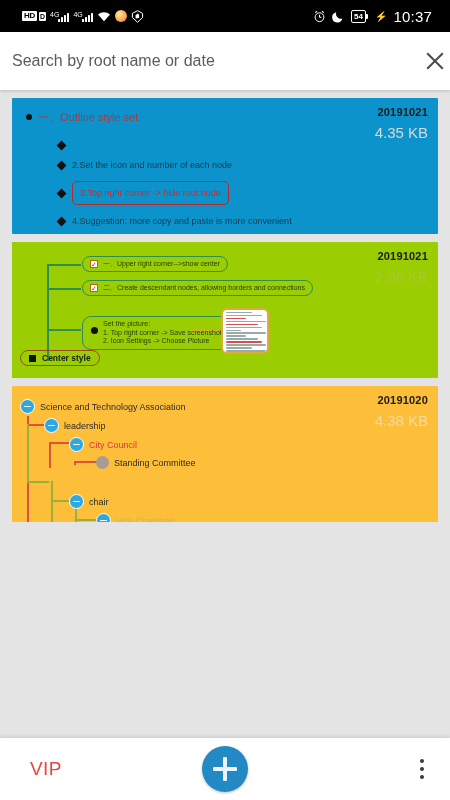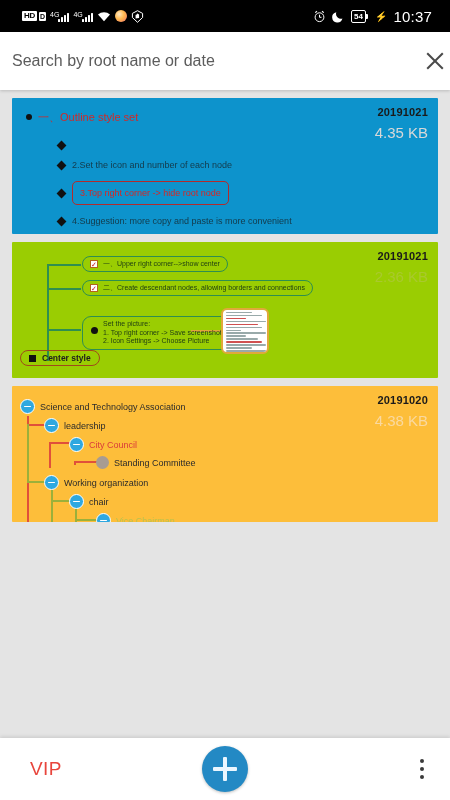--- a/index.html
+++ b/index.html
@@ -347,24 +347,20 @@
           <span class="om-txt t-dark">leadership</span>
         </div>
         <div class="om-item" style="left:57px;top:51px;">
           <span class="om-pill"></span>
           <span class="om-txt t-red">City Council</span>
         </div>
         <div class="om-item" style="left:84px;top:70px;justify-content:center;">
           <span class="om-leaf"></span>
           <span class="om-txt t-dark">Standing Committee</span>
         </div>
-        <div class="om-item" style="left:32px;top:89px;">
-          <span class="om-pill"></span>
-          <span class="om-txt t-dark">Working organization</span>
-        </div>
         <div class="om-item" style="left:57px;top:108px;">
           <span class="om-pill"></span>
           <span class="om-txt t-dark">chair</span>
         </div>
         <div class="om-item" style="left:84px;top:127px;">
           <span class="om-pill"></span>
           <span class="om-txt t-olive">Vice Chairman</span>
         </div>
       </div>
     </div>

